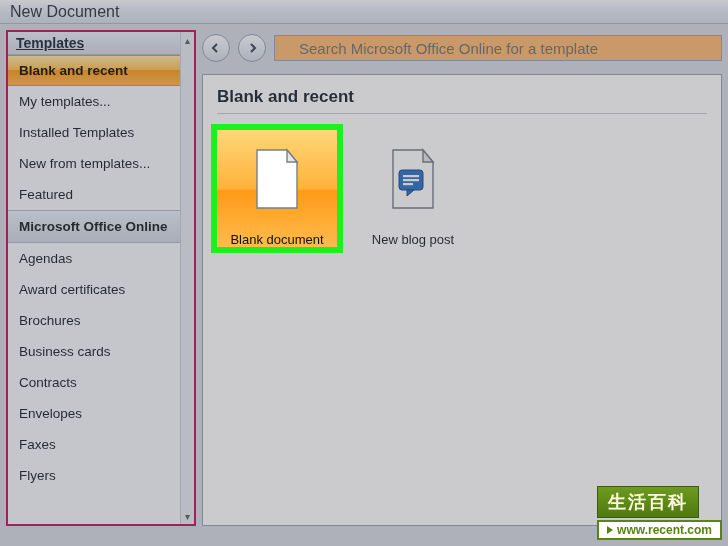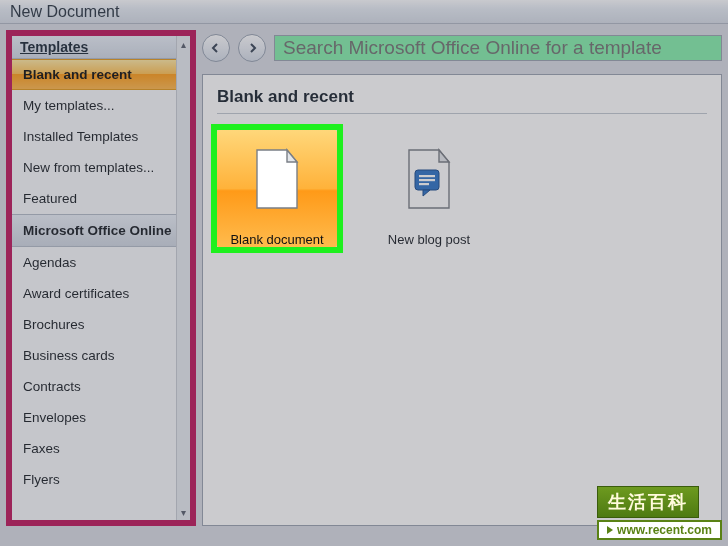--- a/index.html
+++ b/index.html
@@ -38,21 +38,21 @@
     
     .sidebar-wrap {
       width: 196px;
       padding: 6px 0 6px 6px;
       display: flex;
       flex-direction: column;
     }
     .sidebar {
       flex: 1;
       background: #f7f9fb;
-      border: 6px solid #be185d;
+      border: 2px solid #be185d;
       position: relative;
       overflow: hidden;
     }
     .sidebar-scroll {
       position: absolute;
       right: 0; top: 0; bottom: 0;
       width: 14px;
       background: #e7eaf0;
       border-left: 1px solid #c8ccd4;
       display: flex;
@@ -123,43 +123,43 @@
       display: flex; align-items: center; justify-content: center;
       color: #3a4658;
       cursor: pointer;
       box-shadow: inset 0 1px 0 #fff;
     }
     .nav-btn svg { width: 12px; height: 12px; }
     .search {
       flex: 1;
       height: 26px;
       border: 1px solid #9aa2b0;
-      background: #86efac;
-      padding: 0 8px;
-      font-size: 19px;
+      background: #fdba74;
+      padding: 0 24px;
+      font-size: 15px;
       color: #5a6270;
     }
 
     .content-panel {
       flex: 1;
       border: 1px solid #9aa2b0;
       background: #fff;
       padding: 12px 14px;
     }
     .section-title {
       font-weight: bold;
       font-size: 17px;
       color: #1b2530;
       padding-bottom: 6px;
       border-bottom: 1px solid #c3c9d2;
       margin-bottom: 16px;
     }
     .items-row {
       display: flex;
-      gap: 32px;
+      gap: 16px;
     }
     .doc-item {
       width: 120px;
       display: flex;
       flex-direction: column;
       align-items: center;
       cursor: pointer;
       padding-top: 6px;
     }
     .doc-icon-wrap {

